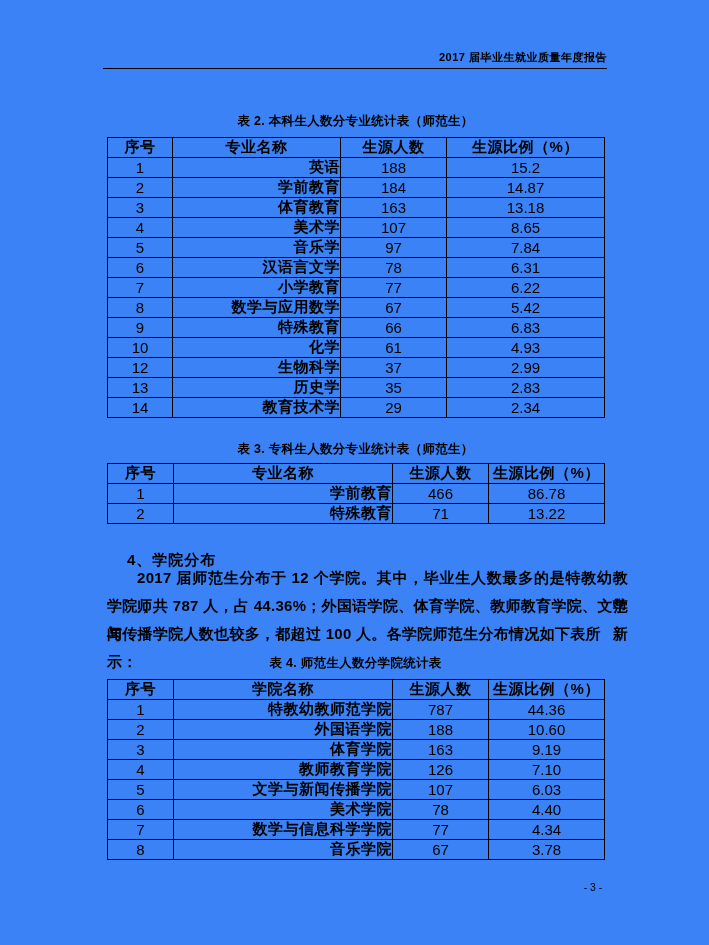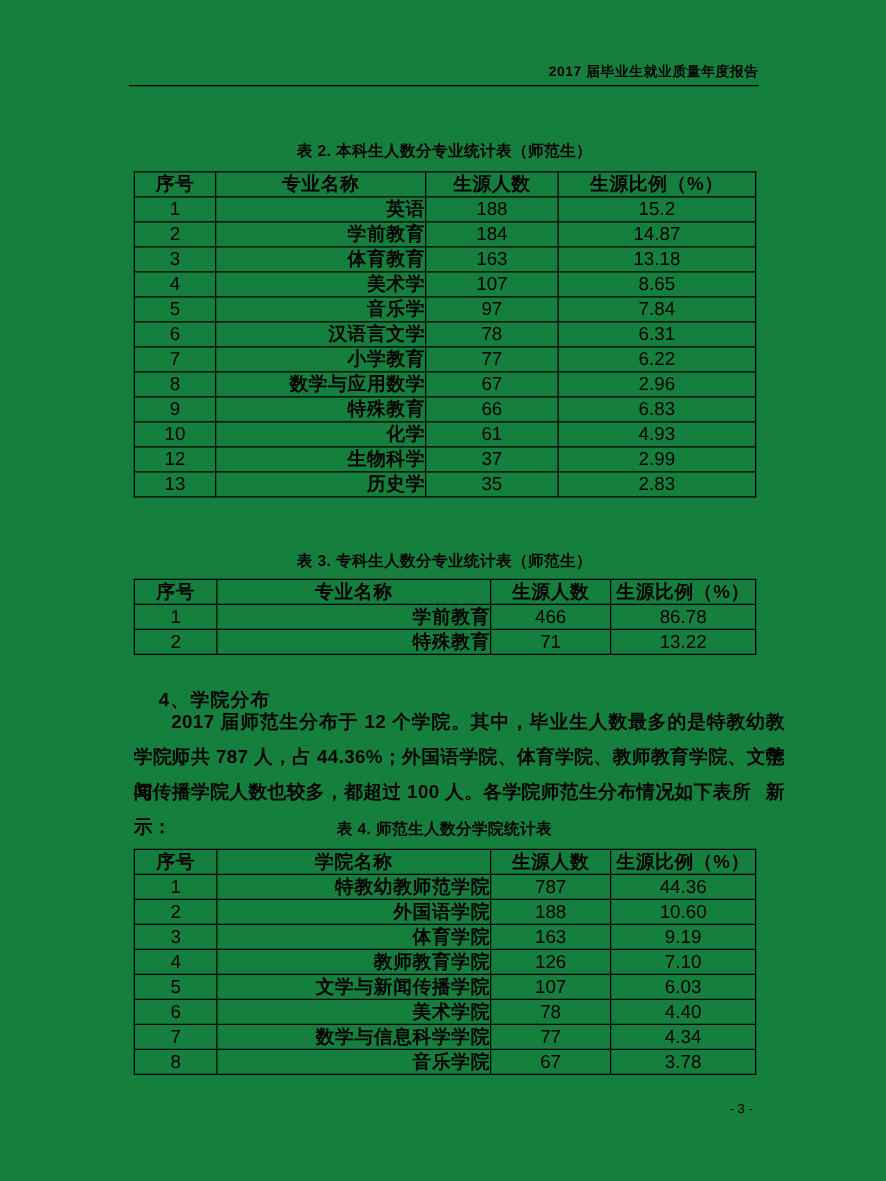--- a/index.html
+++ b/index.html
@@ -1,18 +1,18 @@
 <!DOCTYPE html>
 <html><head>
 <meta charset="utf-8">
 <style>
   html,body { margin:0; padding:0; background:#e8e8e8; }
   .page {
     position:relative; width:709px; height:945px; margin:0 auto;
-    background:#15803d; color:#000;
+    background:#3b82f6; color:#000;
     font-family:"Liberation Sans","DejaVu Sans",sans-serif;
     overflow:hidden;
   }
   
   .header-text {
     position:absolute; top:50px; left:103px; width:504px;
     text-align:right; font-size:11px; font-weight:700; letter-spacing:0.5px;
   }
   .header-rule {
     position:absolute; top:68px; left:103px; width:504px; height:0;
@@ -138,21 +138,21 @@
           <td class="c-num">7</td>
           <td class="c-name">小学教育</td>
           <td class="c-num">77</td>
           <td class="c-num">6.22</td>
         </tr>
 
         <tr>
           <td class="c-num">8</td>
           <td class="c-name">数学与应用数学</td>
           <td class="c-num">67</td>
-          <td class="c-num">2.96</td>
+          <td class="c-num">5.42</td>
         </tr>
 
         <tr>
           <td class="c-num">9</td>
           <td class="c-name">特殊教育</td>
           <td class="c-num">66</td>
           <td class="c-num">6.83</td>
         </tr>
 
         <tr>
@@ -170,20 +170,26 @@
           <td class="c-num">2.99</td>
         </tr>
 
         <tr>
           <td class="c-num">13</td>
           <td class="c-name">历史学</td>
           <td class="c-num">35</td>
           <td class="c-num">2.83</td>
         </tr>
 
+        <tr>
+          <td class="c-num">14</td>
+          <td class="c-name">教育技术学</td>
+          <td class="c-num">29</td>
+          <td class="c-num">2.34</td>
+        </tr>
       </tbody>
   </table>
 
   <div class="tbl-title t3-title">表 3. 专科生人数分专业统计表（师范生）</div>
   <table class="tbl t3">
     <colgroup>
       <col style="width:66px">
         <col style="width:219px">
         <col style="width:96px">
         <col style="width:116px">

